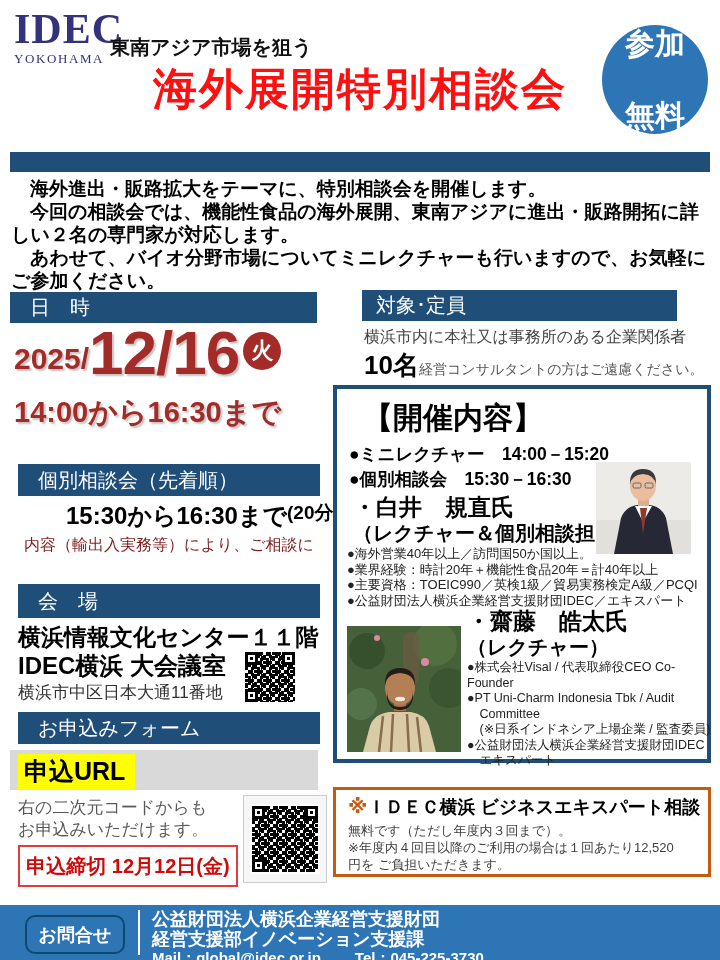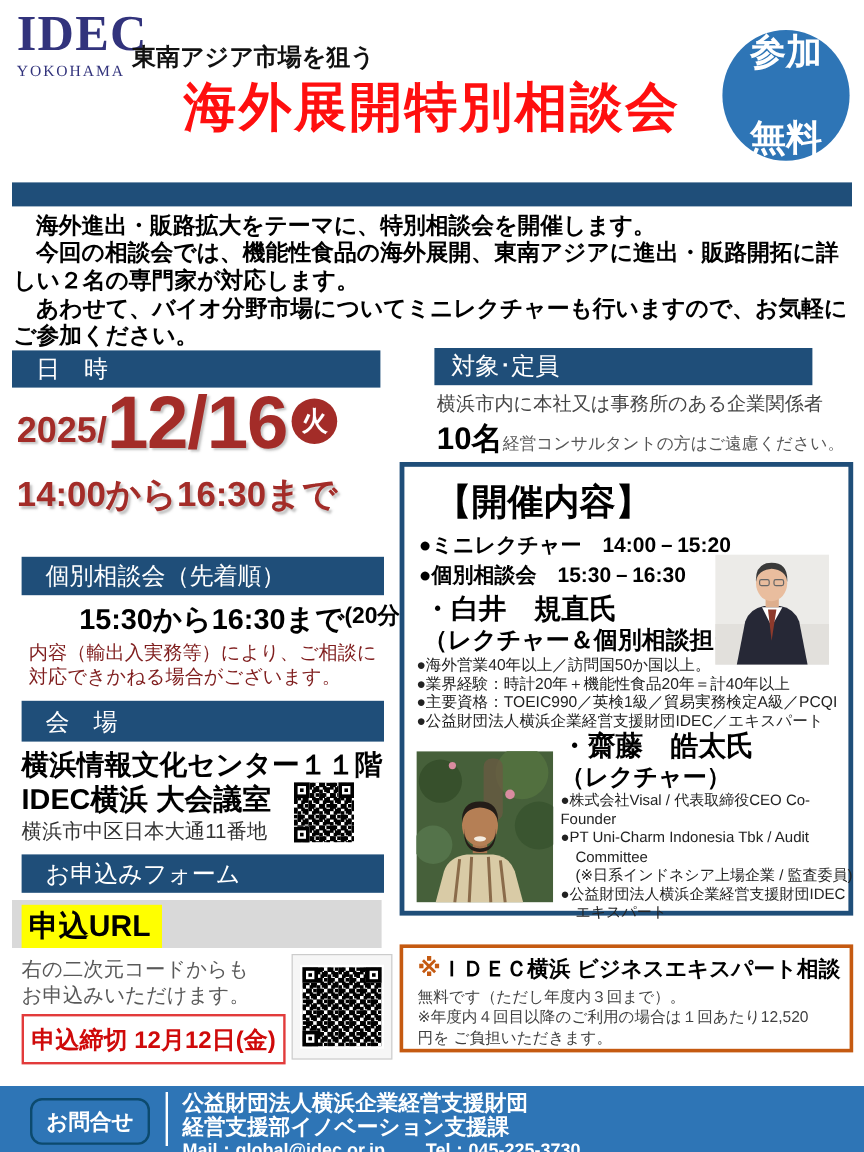--- a/index.html
+++ b/index.html
@@ -133,21 +133,20 @@
     <span class="note">経営コンサルタントの方はご遠慮ください。</span>
   </div>
 
   <div class="abs sec-h" style="left:18px;top:464px;width:302px;height:32px;">個別相談会（先着順）</div>
   <div class="abs consult-time">
     <span class="main">15:30から16:30まで</span>
     <span class="suffix">(20分/者)</span>
   </div>
   <div class="abs consult-note">
     <div>内容（輸出入実務等）により、ご相談に</div>
-    <div>対応できかねる場合がございます。</div>
   </div>
 
   <div class="abs sec-h" style="left:18px;top:584px;width:302px;height:34px;">会　場</div>
   <div class="abs venue1">横浜情報文化センター１１階</div>
   <div class="abs venue2">IDEC横浜 大会議室</div>
   <div class="abs venue3">横浜市中区日本大通11番地</div>
   <div class="abs qr qr1" style="left:245px;top:652px;">
     <i class="tl"></i>
     <i class="tr"></i>
     <i class="bl"></i>

